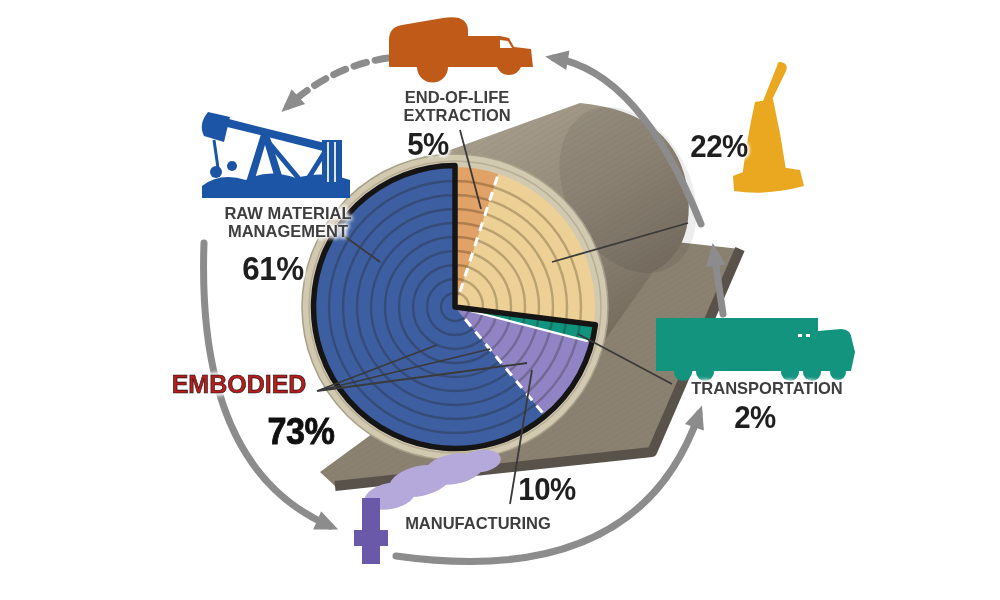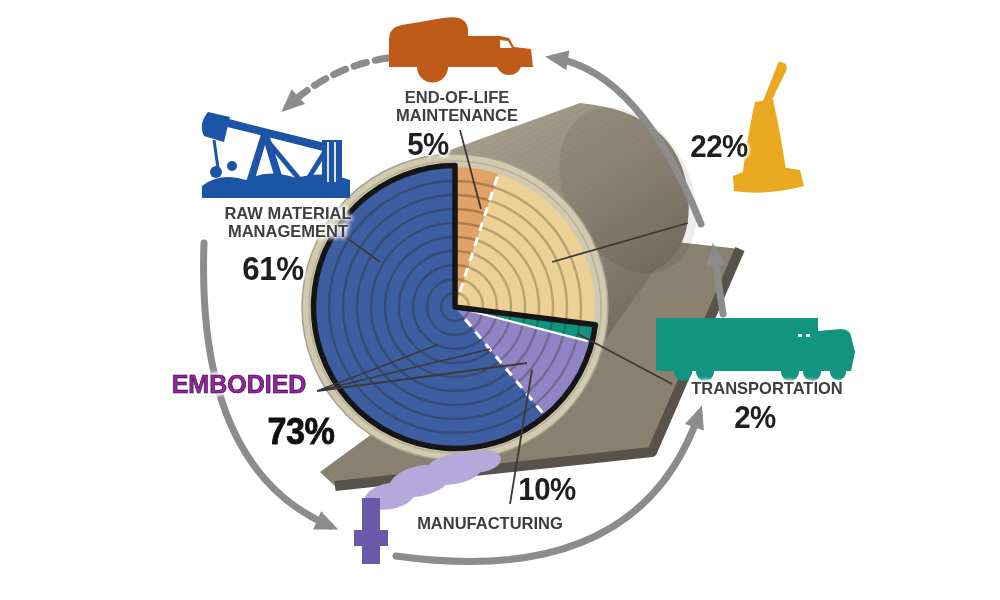--- a/index.html
+++ b/index.html
@@ -5,21 +5,21 @@
   html,body{margin:0;padding:0;background:#fff;}
   .stage{position:relative;width:1000px;height:600px;overflow:hidden;background:#fff;
          font-family:"Liberation Sans","DejaVu Sans",sans-serif;padding-left:9px;}
   .stage svg{position:absolute;left:0;top:0;}
   .lbl{position:absolute;transform:translate(-50%,-50%);text-align:center;color:#3E3E3E;
        font-weight:bold;font-size:16.5px;line-height:18px;white-space:nowrap;
        text-shadow:0 0 4px #fff,0 0 4px #fff,0 0 4px #fff,0 0 5px #fff,0 0 6px #fff;}
   .pct{font-size:31px;line-height:31px;color:#1F1F1F;letter-spacing:-0.5px;
        transform:translate(-50%,-50%) scaleX(0.95);}
   .big{font-size:33px;line-height:33px;}
-  .emb{color:#a21caf;font-size:25px;line-height:25px;-webkit-text-stroke:0.6px #101010;}
+  .emb{color:#b91c1c;font-size:25px;line-height:25px;-webkit-text-stroke:0.6px #101010;}
   .embv{font-size:36px;line-height:36px;color:#101010;-webkit-text-stroke:0.8px #101010;}
 </style>
 </head>
 <body>
 
 <div class="stage">
 <svg width="1000" height="600" viewBox="0 0 1000 600">
   <defs>
     <linearGradient id="rollGrad" gradientUnits="userSpaceOnUse" x1="373" y1="178" x2="537" y2="436">
       <stop offset="0" stop-color="#A89F8D"></stop>
@@ -135,33 +135,33 @@
     <path d="M265,138 L300,180" stroke="#1C55A5" stroke-width="5"></path>
     <path d="M326,150 L306,182" stroke="#1C55A5" stroke-width="5"></path>
     <rect x="322" y="140" width="20" height="44"></rect>
     <rect x="327" y="142" width="2" height="40" fill="#FFFFFF" opacity="0.85"></rect>
     <rect x="334" y="142" width="2" height="40" fill="#FFFFFF" opacity="0.85"></rect>
   </g>
 </svg>
 
 <div class="lbl" style="left:457px;top:106px">
   <div>END-OF-LIFE</div>
-      <div>MAINTENANCE</div>
+      <div>EXTRACTION</div>
 </div>
 <div class="lbl pct" style="left:428px;top:144px">5%</div>
 
 <div class="lbl pct" style="left:719px;top:146px">22%</div>
 
 <div class="lbl" style="left:767px;top:388px">
   <div>TRANSPORTATION</div>
 </div>
 <div class="lbl pct" style="left:755px;top:417px">2%</div>
 
 <div class="lbl pct" style="left:547px;top:489px">10%</div>
-<div class="lbl" style="left:490px;top:523px">
+<div class="lbl" style="left:478px;top:523px">
   <div>MANUFACTURING</div>
 </div>
 
 <div class="lbl" style="left:288px;top:222px">
   <div>RAW MATERIAL</div>
       <div>MANAGEMENT</div>
 </div>
 <div class="lbl pct big" style="left:273px;top:268px">61%</div>
 
 <div class="lbl emb" style="left:239px;top:384px">

